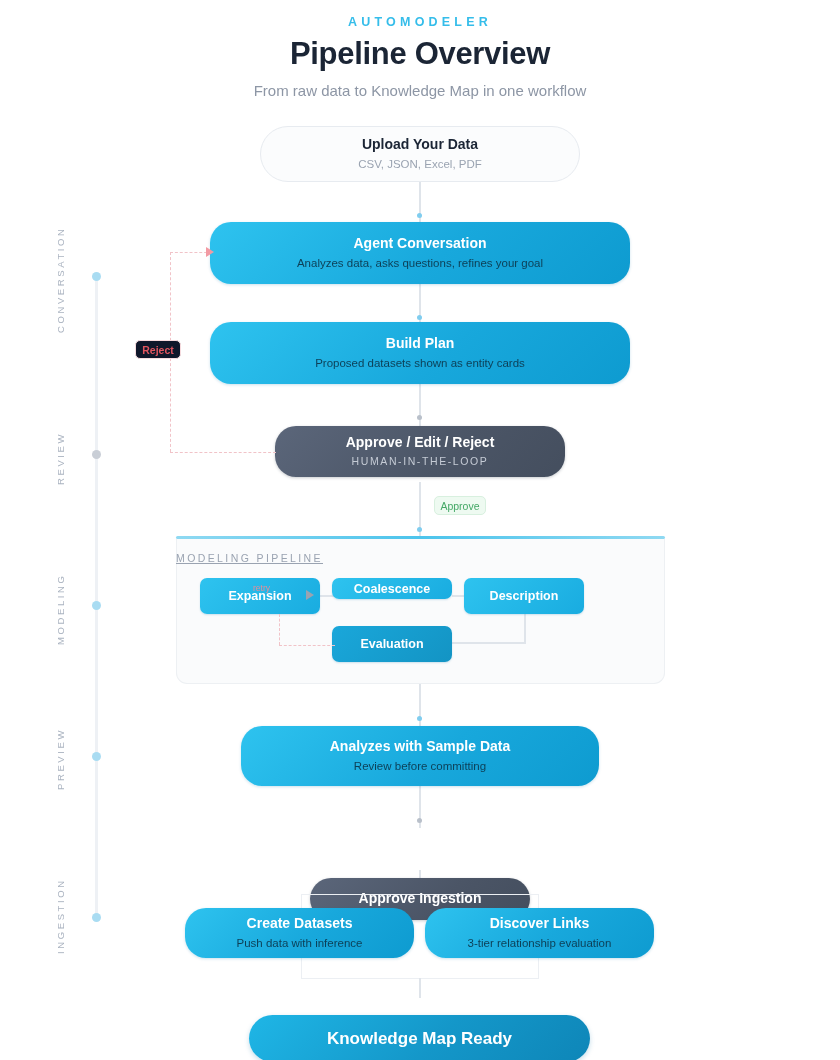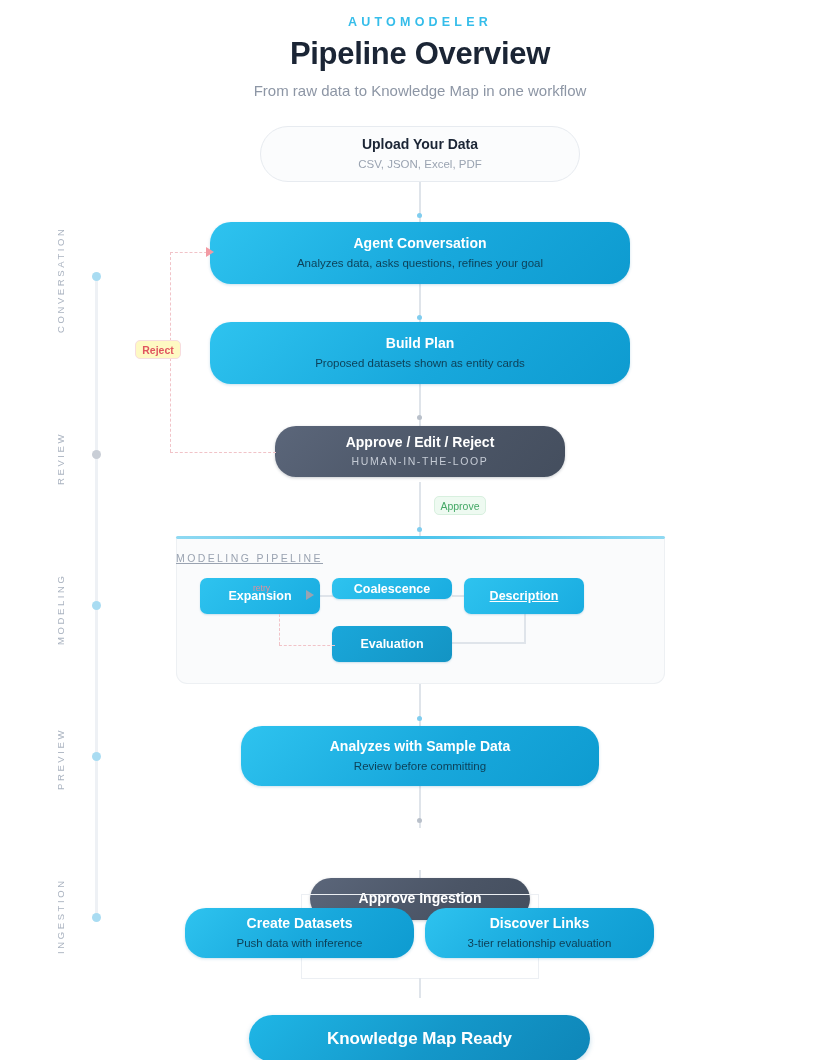--- a/index.html
+++ b/index.html
@@ -92,21 +92,21 @@
   .node.final .n-title{color:#ffffff;font-size:17px;}
 
   
   .badge{
     position:absolute;border-radius:5px;
     font-size:10.5px;font-weight:bold;
     display:flex;align-items:center;justify-content:center;
     box-sizing:border-box;
   }
   .badge.reject{
-    background:#fef9c3;border:1px solid #f7dcdf;color:#e0555f;
+    background:#0f172a;border:1px solid #f7dcdf;color:#e0555f;
   }
   .badge.approve{
     background:#eefaf1;border:1px solid #d8f0df;color:#44a866;font-weight:normal;
   }
 
   
   .dash{position:absolute;}
   .dash.v{border-left:1.6px dashed #f1c3c8;}
   .dash.h{border-top:1.6px dashed #f1c3c8;}
   .arrow-r{
@@ -229,21 +229,21 @@
   <div class="mp-caption">MODELING PIPELINE</div>
 
   <div class="mp-link" style="left:318px;top:595px;width:40px;height:2px;"></div>
   <div class="mp-link" style="left:452px;top:595px;width:34px;height:2px;"></div>
 
   <div class="mp-link" style="left:524px;top:612px;width:2px;height:32px;"></div>
   <div class="mp-link" style="left:452px;top:642px;width:74px;height:2px;"></div>
 
   <div class="mp-node light" style="left:200px;top:578px;width:120px;height:36px;">Expansion</div>
   <div class="mp-node light" style="left:332px;top:578px;width:120px;height:21px;">Coalescence</div>
-  <div class="mp-node light" style="left:464px;top:578px;width:120px;height:36px;text-decoration:underline;">Description</div>
+  <div class="mp-node light" style="left:464px;top:578px;width:120px;height:36px;">Description</div>
   <div class="mp-node deep" style="left:332px;top:626px;width:120px;height:36px;">Evaluation</div>
 
   <div class="mp-arrow" style="left:306px;top:590px;"></div>
 
   <div class="dash h" style="left:279px;top:645px;width:56px;height:0;"></div>
   <div class="dash v" style="left:279px;top:614px;width:0;height:31px;"></div>
   <div class="retry-label" style="left:253px;top:583px;">retry</div>
 
   <div class="node blue" style="left:241px;top:726px;width:358px;height:60px;">
     <div class="n-title">Analyzes with Sample Data</div>

